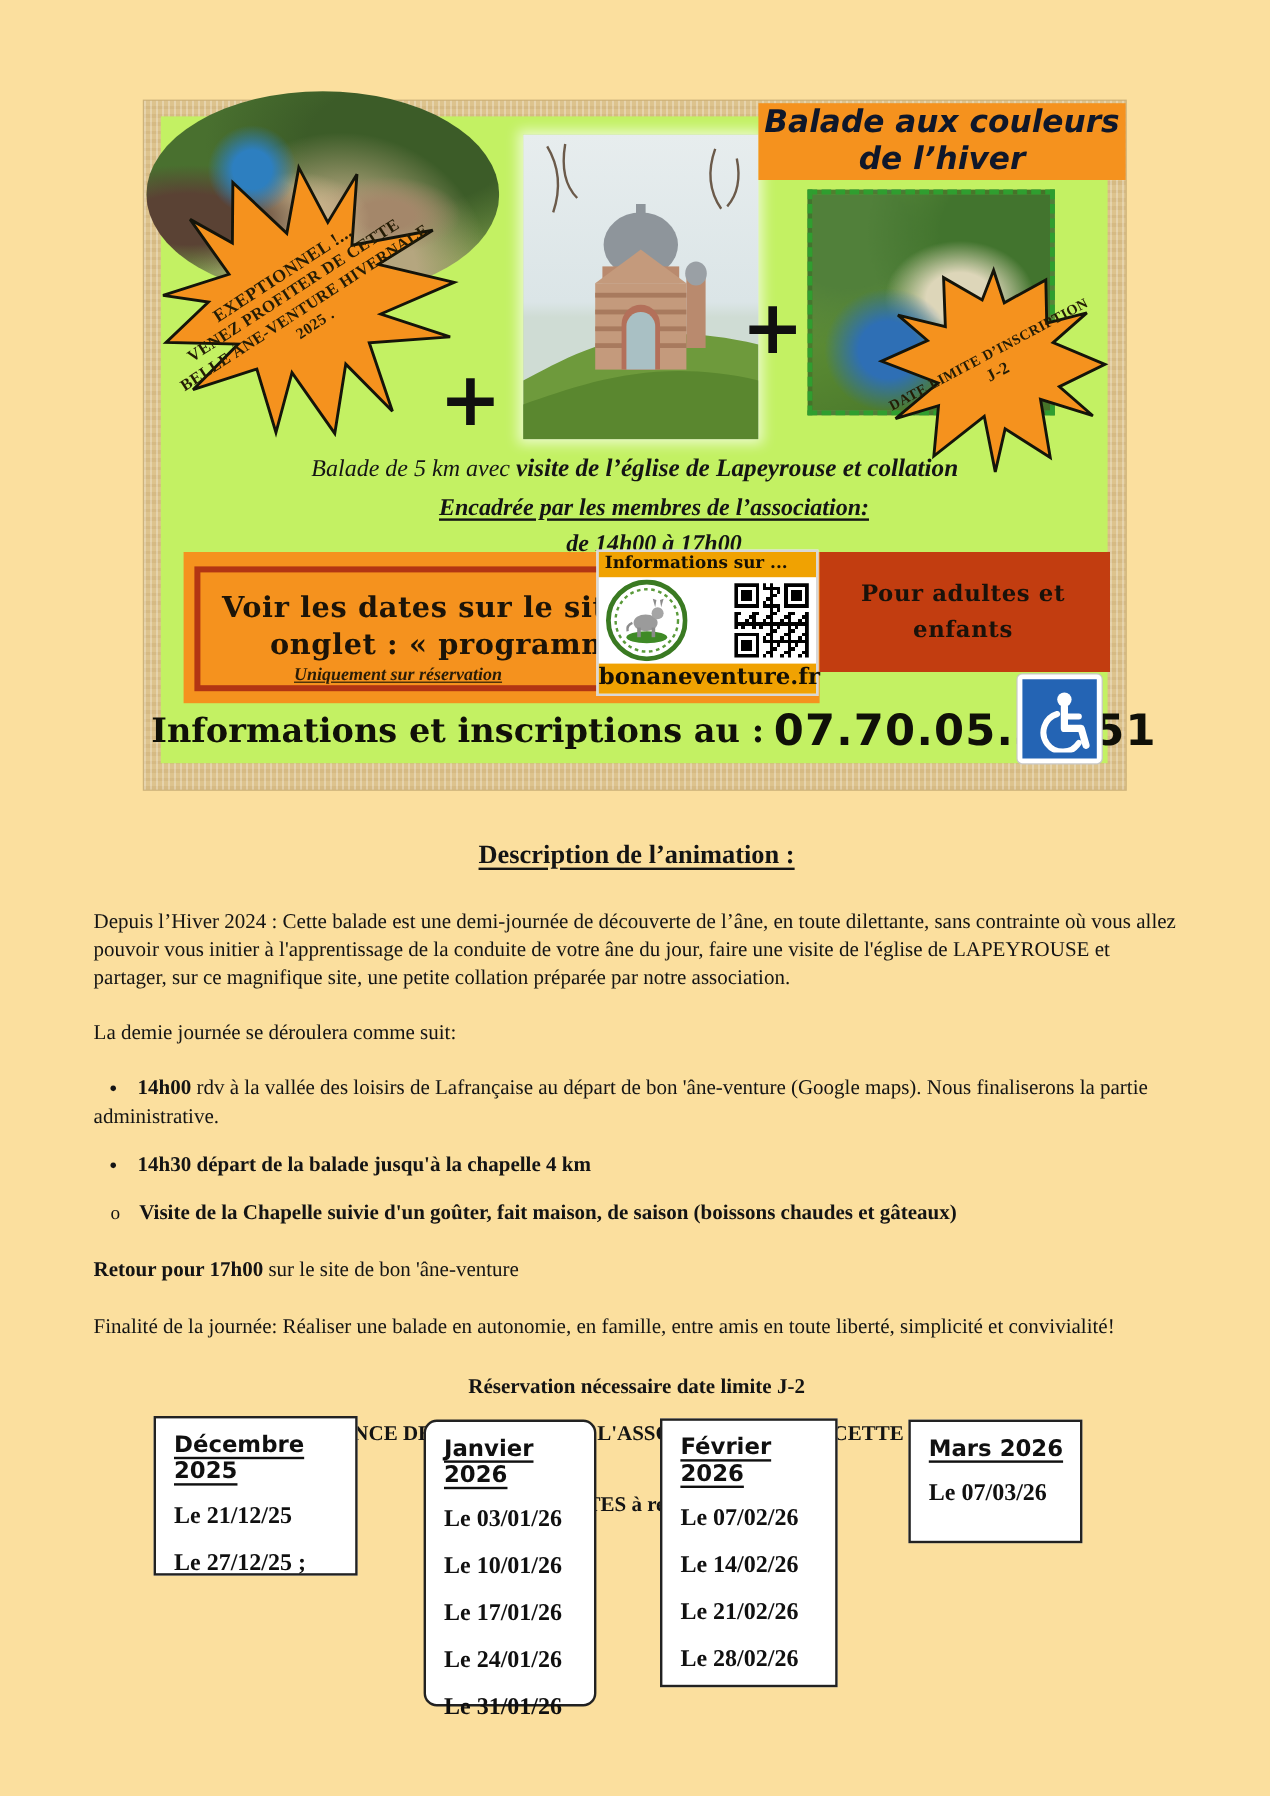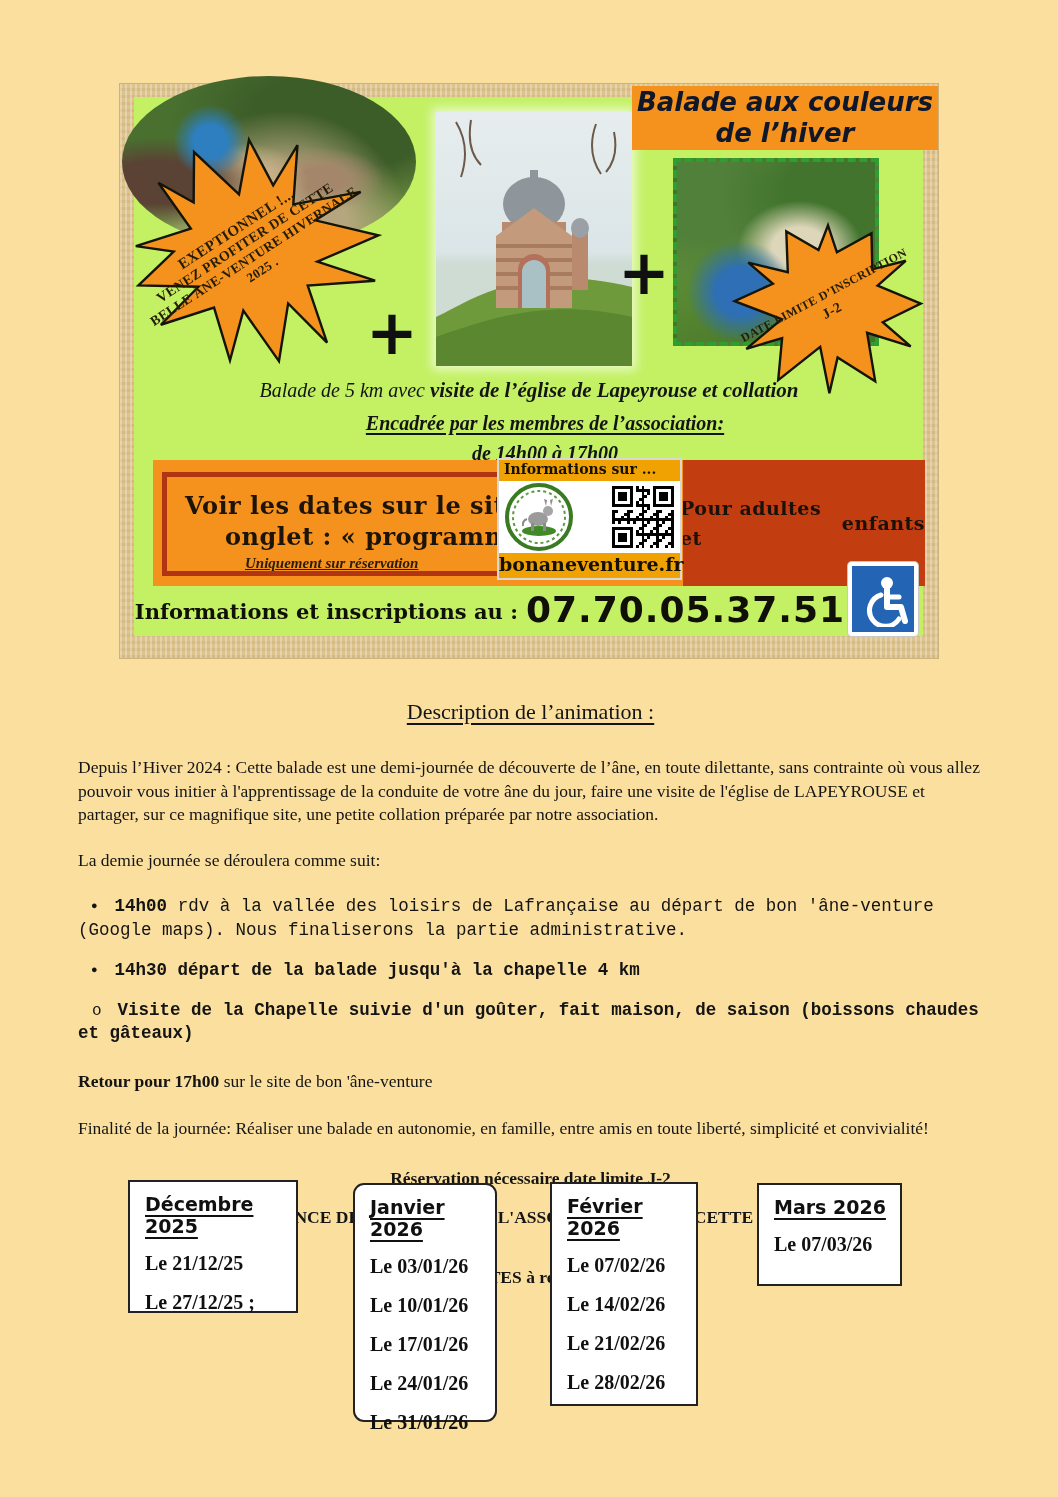--- a/index.html
+++ b/index.html
@@ -132,56 +132,56 @@
   .info-mid { flex:1; display:flex; align-items:center; justify-content:space-between; padding:2px 6px; }
   .logo-circle { width:68px; height:68px; }
   .qr { width:62px; height:62px; }
   .qr svg { width:100%; height:100%; display:block; }
   .info-footer {
     background:#f0a202; height:28px; text-align:center;
     font-family:"DejaVu Serif", serif; font-weight:bold; font-size:19px; color:#141005;
   }
 
   .audience-box {
-    position:absolute; left:560px; top:376px; width:245px; height:126px;
+    position:absolute; left:560px; top:376px; width:245px; height:100px;
     background:#c23d10; z-index:2; color:#1a120a;
-    display:flex; flex-direction:row; justify-content:center; align-items:center;
+    display:flex; flex-direction:column; justify-content:center; align-items:center;
     font-family:"DejaVu Serif", serif; font-size:19px; font-weight:bold; letter-spacing:.5px;
     line-height:1.6;
   }
 
   .wheelchair {
     position:absolute; left:728px; top:478px; width:70px; height:74px;
     background:#2464b4; border:4px solid #fff; border-radius:4px; z-index:7;
     box-shadow:0 0 0 1px #c8c8c8;
     display:flex; align-items:center; justify-content:center;
   }
   .wheelchair svg { width:52px; height:56px; }
 
   .phone-line {
     position:absolute; left:6px; right:84px; top:505px; z-index:5;
     text-align:center; white-space:nowrap;
   }
   .phone-label {
-    font-family:"DejaVu Serif", serif; font-weight:bold; font-size:21px; color:#101008;
+    font-family:"DejaVu Serif", serif; font-weight:bold; font-size:28px; color:#101008;
   }
   .phone-number {
     font-family:"DejaVu Sans", sans-serif; font-weight:bold; font-size:36px;
     letter-spacing:1px; color:#101008; vertical-align:-3px; margin-left:8px;
   }
 
   
   .content { position:absolute; left:78px; width:905px; top:697px; font-size:17.5px; line-height:1.33; }
   .desc-heading {
-    text-align:center; font-weight:normal; font-size:22px;
+    text-align:center; font-weight:bold; font-size:22px;
     text-decoration:underline; text-underline-offset:4px; text-decoration-thickness:2px;
     margin-bottom:30px;
   }
   .para { margin-bottom:23px; }
-  .bullet-row { margin-bottom:17px;font-family:Liberation Mono, monospace; }
+  .bullet-row { margin-bottom:17px; }
   .disc { font-size:11px; vertical-align:2px; margin:0 17px 0 13px; }
   .omark { font-size:16px; margin:0 16px 0 14px; }
   .b { font-weight:bold; }
   .center-b { text-align:center; font-weight:bold; margin-bottom:0; }
   .mt-retour { margin-top:24px; margin-bottom:24px; }
   .mt-final { margin-bottom:27px; }
   .mt-res { margin-bottom:16px; }
   .mt-pres { margin-bottom:36px; }
 
   

